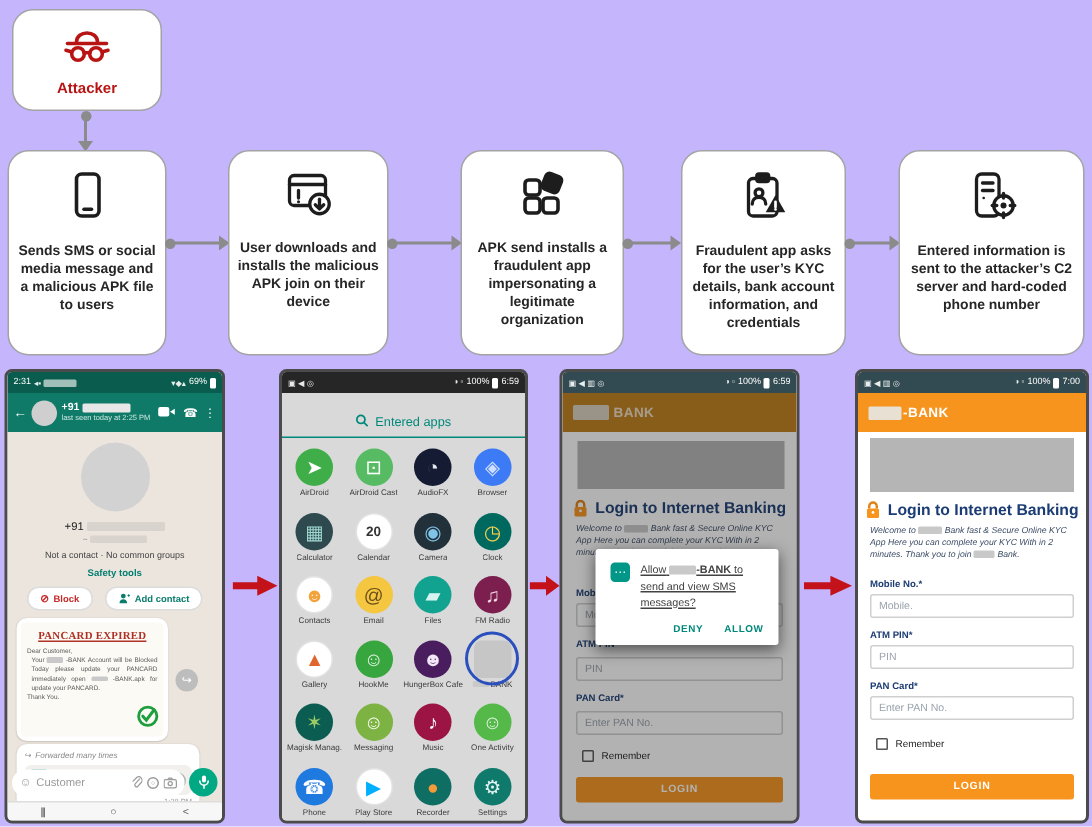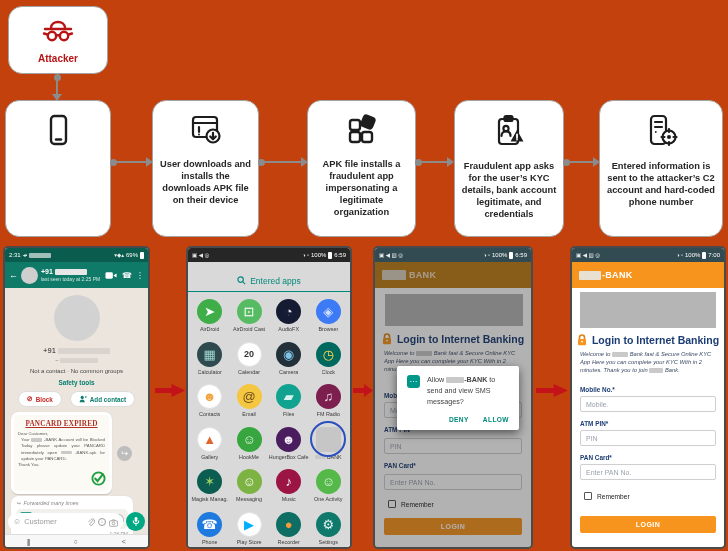--- a/index.html
+++ b/index.html
@@ -1,18 +1,18 @@
 <!DOCTYPE html>
 <html><head>
 <meta charset="utf-8">
 <style>
   * { margin:0; padding:0; box-sizing:border-box; }
   html,body { background:#fff; }
   #canvas {
-    position:relative; width:728px; height:551px; background:#c2410c;
+    position:relative; width:728px; height:551px; background:#c4b5fd;
     font-family:"Liberation Sans", sans-serif; overflow:hidden;
   }
   .rd { display:inline-block; background:#c9c9c9; border-radius:1px; vertical-align:middle; }
 
   
   .flow-box {
     position:absolute; background:#fff; border:1.5px solid #a3a3a3; border-radius:14px;
     display:flex; flex-direction:column; align-items:center; justify-content:flex-start;
     padding:12px 5px 6px 5px; gap:7px;
   }
@@ -81,21 +81,21 @@
   .remember-row { position:absolute; display:flex; align-items:center; gap:5px; font-size:6.6px; color:#222; }
   .chk { width:8px; height:8px; border:1.3px solid #555; border-radius:1px; background:#fff; }
   .login-btn { position:absolute; height:17px; background:#f7941e; color:#fff; font-weight:700; font-size:7px;
                display:flex; align-items:center; justify-content:center; letter-spacing:.5px; border-radius:2px; }
   .dim { position:absolute; left:0; right:0; top:14px; bottom:0; background:rgba(30,30,30,.34); z-index:5; }
   .dialog { position:absolute; z-index:6; background:#fff; border-radius:2px; box-shadow:0 3px 10px rgba(0,0,0,.55);
             padding:9px 10px 7px 10px; }
   .dlg-row { display:flex; gap:7px; }
   .dlg-icon { width:13px; height:13px; background:#009688; border-radius:3px; color:#fff; font-size:8px;
               display:flex; align-items:center; justify-content:center; flex:0 0 auto; }
-  .dlg-text { font-size:7.2px; color:#424242; line-height:1.5; }
+  .dlg-text { font-size:7.2px; color:#424242; line-height:1.5;text-decoration:underline; }
   .dlg-btns { display:flex; justify-content:flex-end; gap:14px; margin-top:9px; }
   .dlg-btn { color:#00897b; font-size:6.6px; font-weight:700; letter-spacing:.4px; }
 </style>
 </head>
 <body>
 
 <div id="canvas">
 
   <div class="flow-box" style="left:8px;top:6px;width:100px;height:68px;padding-top:8px;gap:4px;">
     <span>
@@ -114,88 +114,89 @@
 
   <div class="v-conn" style="left:56px;top:76px;height:23px;"></div>
 
   <div class="flow-box" style="left:5px;top:100px;width:106px;height:137px;">
     <span>
       <svg width="34" height="36" viewBox="0 0 34 36" fill="none" stroke="#1d1d1d" stroke-width="2.4" stroke-linecap="round">
         <rect x="10" y="3" width="15" height="28" rx="3.5"></rect>
         <path d="M15 26.5 h5"></path>
       </svg>
     </span>
+    <span class="flow-label">Sends SMS or social media message and a malicious APK file to users</span>
   </div>
 
   <div class="h-conn" style="left:112px;top:161px;width:39px;"></div>
 
   <div class="flow-box" style="left:152px;top:100px;width:107px;height:137px;">
     <span>
       <svg width="36" height="34" viewBox="0 0 36 34" fill="none" stroke="#1d1d1d" stroke-width="2.2" stroke-linecap="round" stroke-linejoin="round">
         <rect x="5" y="4" width="24" height="20" rx="3"></rect>
         <path d="M5 10 h24"></path>
         <path d="M11 14 v5"></path>
           <circle cx="11" cy="21.5" r="1" fill="#1d1d1d" stroke="none"></circle>
         <circle cx="25" cy="23" r="6.5" fill="#ffffff"></circle>
         <path d="M25 19.8 v6"></path>
           <path d="M22.2 23.5 l2.8 2.8 l2.8 -2.8"></path>
       </svg>
     </span>
-    <span class="flow-label">User downloads and installs the downloads APK file on their device</span>
+    <span class="flow-label">User downloads and installs the malicious APK join on their device</span>
   </div>
 
   <div class="h-conn" style="left:260px;top:161px;width:46px;"></div>
 
   <div class="flow-box" style="left:307px;top:100px;width:109px;height:137px;">
     <span>
       <svg width="34" height="34" viewBox="0 0 34 34" fill="none" stroke="#1d1d1d" stroke-width="2.4" stroke-linejoin="round">
         <rect x="5" y="7" width="10" height="10" rx="2.5"></rect>
         <rect x="5" y="19" width="10" height="10" rx="2.5"></rect>
         <rect x="17" y="19" width="10" height="10" rx="2.5"></rect>
         <rect x="17.5" y="3.5" width="11" height="11" rx="2.5" fill="#1d1d1d" transform="rotate(22 23 9)"></rect>
       </svg>
     </span>
-    <span class="flow-label">APK file installs a fraudulent app impersonating a legitimate organization</span>
+    <span class="flow-label">APK send installs a fraudulent app impersonating a legitimate organization</span>
   </div>
 
   <div class="h-conn" style="left:417px;top:161px;width:35px;"></div>
 
   <div class="flow-box" style="left:454px;top:100px;width:110px;height:137px;">
     <span>
       <svg width="36" height="36" viewBox="0 0 36 36" fill="none" stroke="#1d1d1d" stroke-width="2.2" stroke-linecap="round" stroke-linejoin="round">
         <rect x="8" y="6" width="19" height="25" rx="3"></rect>
         <rect x="13.5" y="3" width="8" height="5" rx="1.5" fill="#1d1d1d"></rect>
         <circle cx="15" cy="15.5" r="2.6"></circle>
         <path d="M10.5 23 c0-3 2-4.5 4.5-4.5 s4.5 1.5 4.5 4.5"></path>
         <path d="M26 17 l6.5 11.5 h-13 z" fill="#1d1d1d" stroke="none"></path>
         <path d="M26 21.5 v3.5" stroke="#ffffff" stroke-width="1.8"></path>
         <circle cx="26" cy="26.6" r="0.9" fill="#ffffff" stroke="none"></circle>
       </svg>
     </span>
-    <span class="flow-label">Fraudulent app asks for the user’s KYC details, bank account legitimate, and credentials</span>
+    <span class="flow-label">Fraudulent app asks for the user’s KYC details, bank account information, and credentials</span>
   </div>
 
   <div class="h-conn" style="left:565px;top:161px;width:33px;"></div>
 
   <div class="flow-box" style="left:599px;top:100px;width:124px;height:137px;">
     <span>
       <svg width="36" height="36" viewBox="0 0 36 36" fill="none" stroke="#1d1d1d" stroke-width="2.2" stroke-linecap="round">
         <rect x="8" y="3" width="15" height="28" rx="3.5"></rect>
         <path d="M12 9 h7"></path>
           <path d="M12 14 h7"></path>
         <circle cx="12.8" cy="19" r="0.9" fill="#1d1d1d" stroke="none"></circle>
         <circle cx="26" cy="24" r="6.5" fill="#ffffff"></circle>
         <circle cx="26" cy="24" r="2" fill="#1d1d1d" stroke="none"></circle>
         <path d="M26 16 v3"></path>
           <path d="M26 29 v3"></path>
           <path d="M18.5 24 h3"></path>
           <path d="M30.5 24 h3"></path>
       </svg>
     </span>
-    <span class="flow-label">Entered information is sent to the attacker’s C2 account and hard-coded phone number</span>
+    <span class="flow-label">Entered information is sent to the attacker’s C2 server and hard-coded phone number</span>
   </div>
 
   <div class="red-arrow" style="left:155px;top:383px;width:30px;"></div>
   <div class="red-arrow" style="left:353px;top:383px;width:20px;"></div>
   <div class="red-arrow" style="left:536px;top:383px;width:32px;"></div>
 
   <div class="phone" style="left:3px;top:246px;width:147px;height:303px;">
     <div class="sbar" style="background:#0a5d4e;">
       <span>2:31</span>
       <span class="tinyico">◂▪</span>

